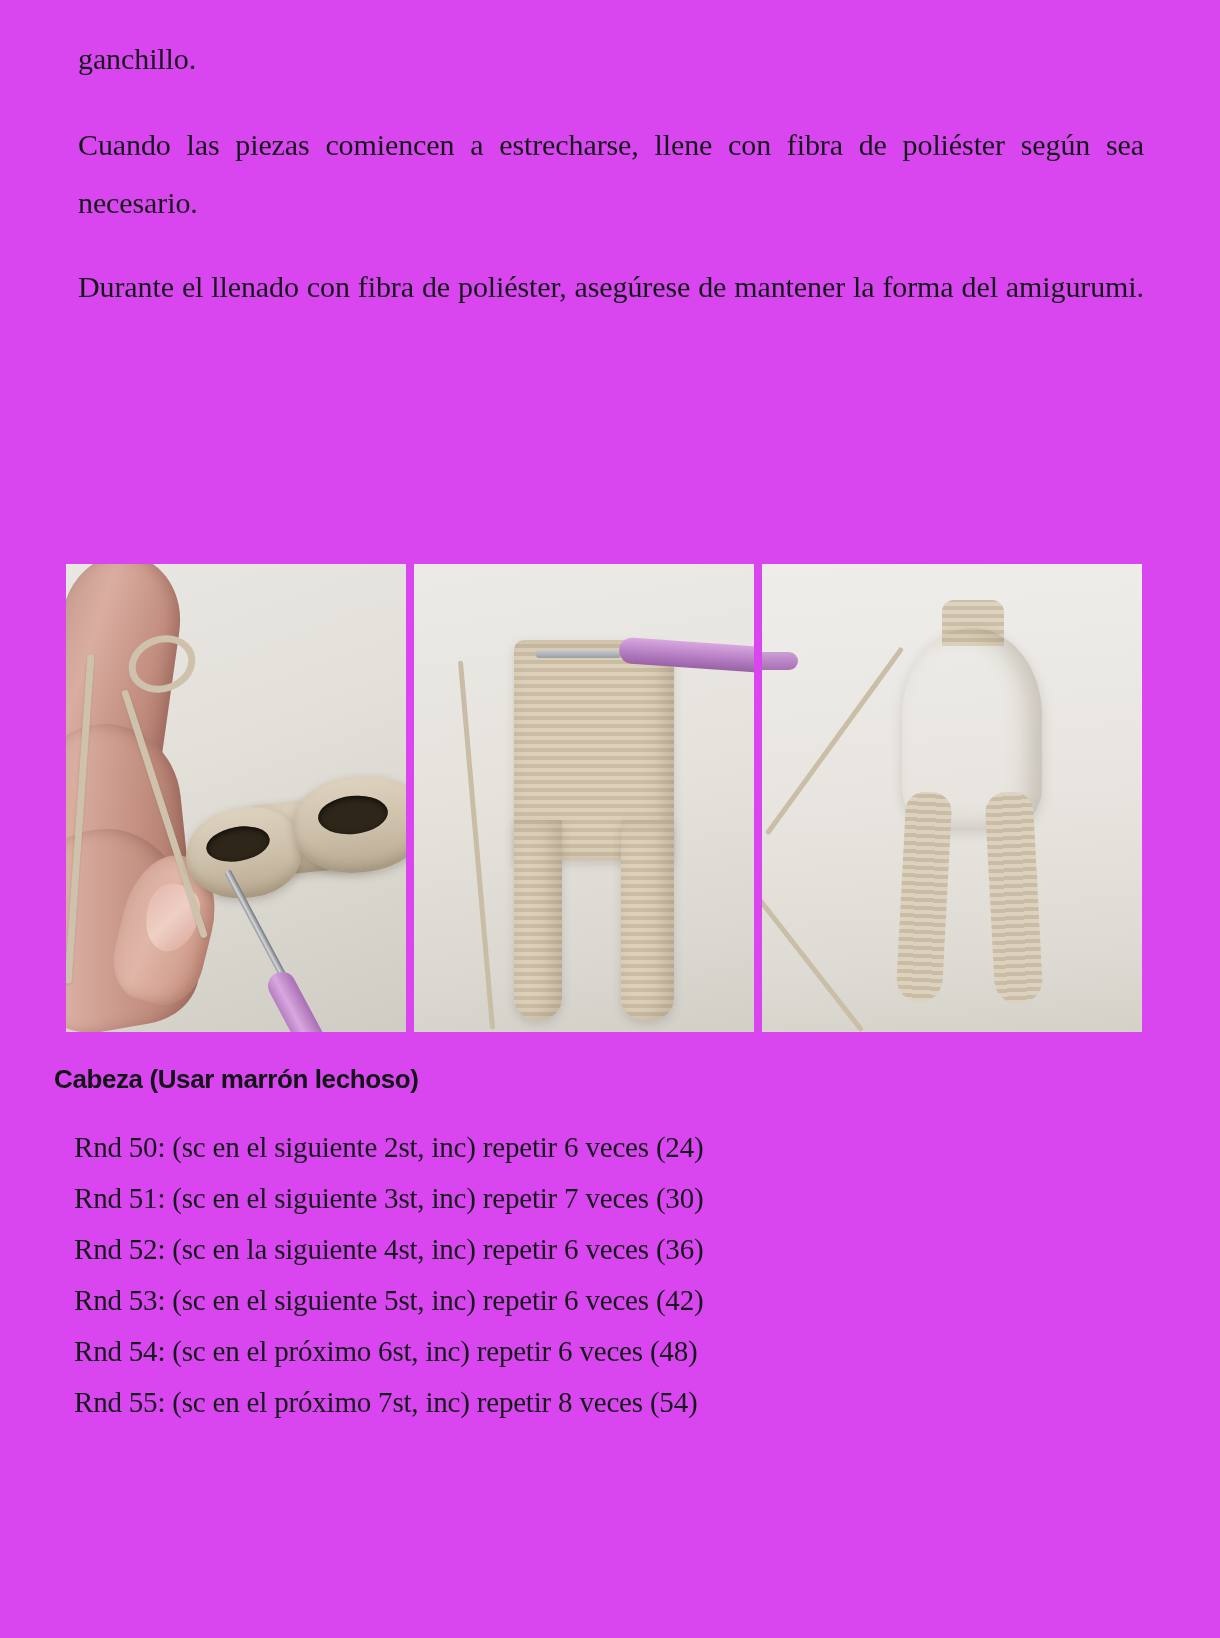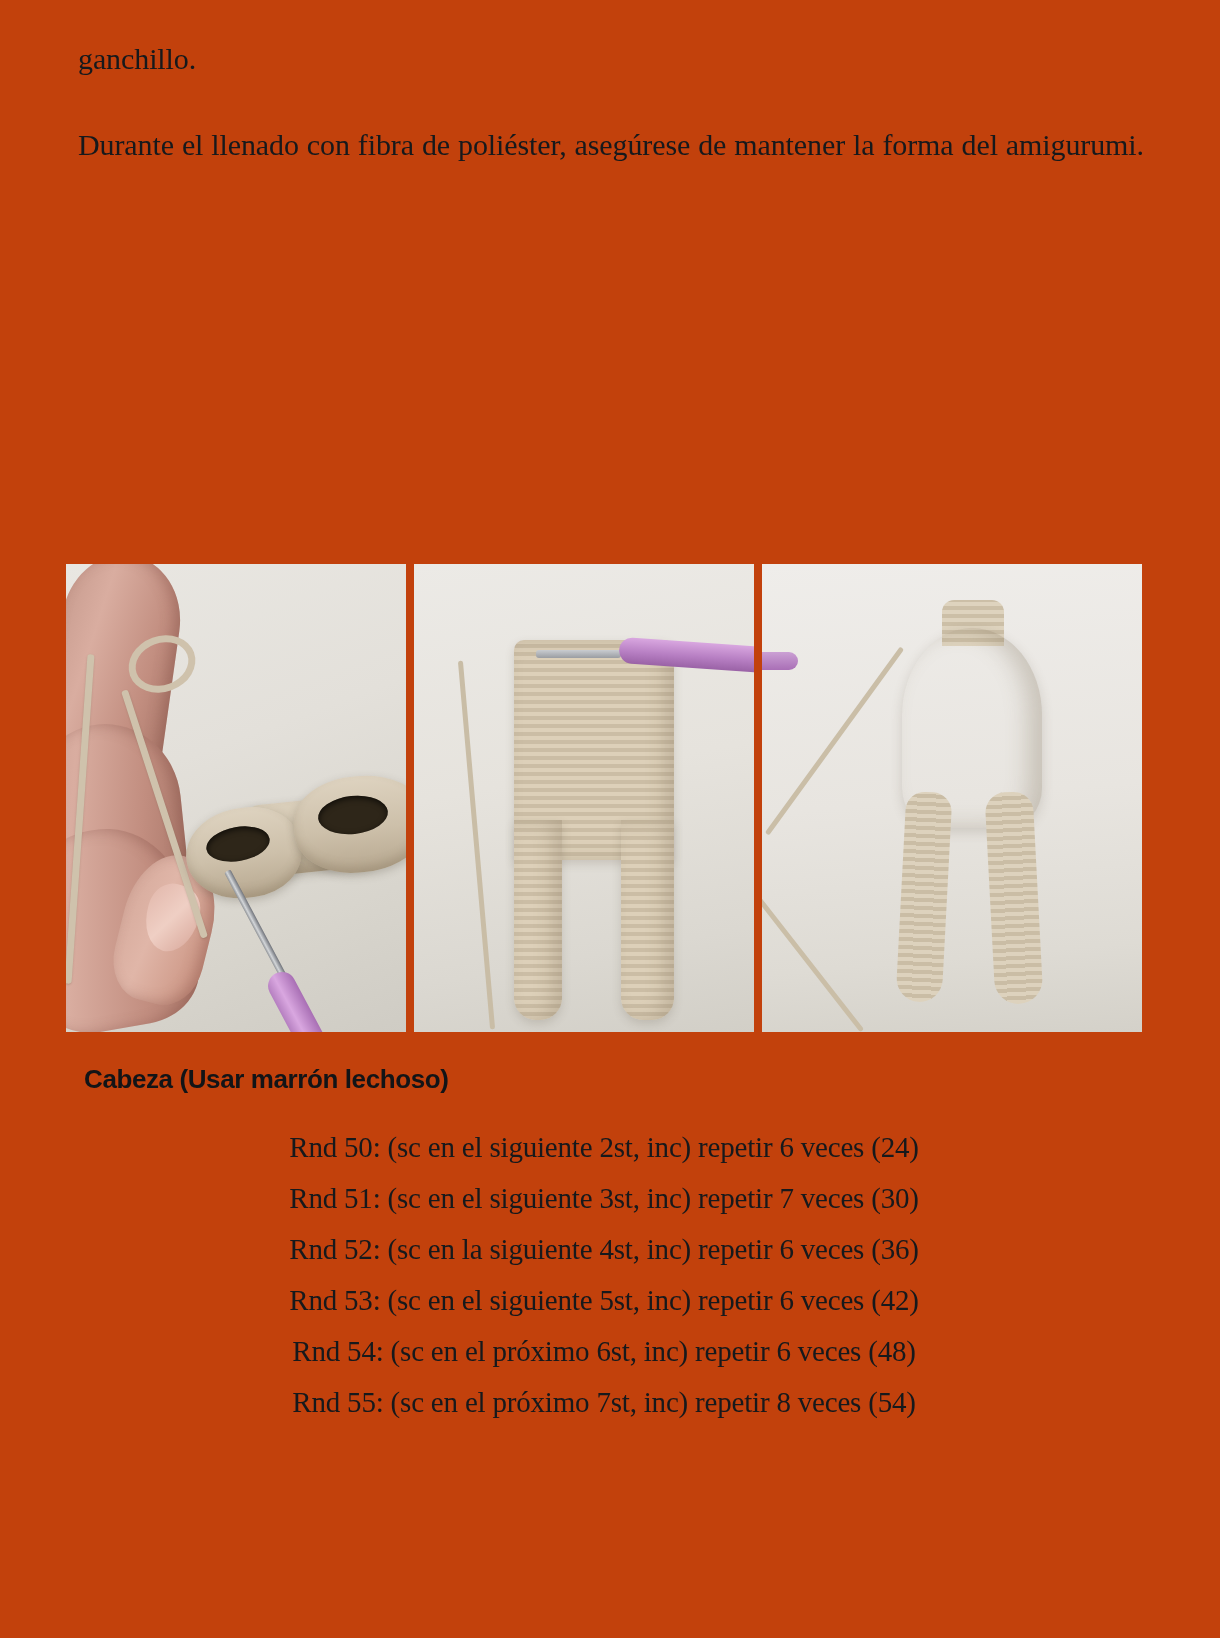--- a/index.html
+++ b/index.html
@@ -11,21 +11,21 @@
     height: 1638px;
     background: #e3eaed;
     font-family: "Liberation Serif", serif;
     overflow: hidden;
     position: relative;
   }
   .page {
     position: relative;
     width: 1220px;
     height: 1638px;
-    background: #c2410c;
+    background: #d946ef;
     box-sizing: border-box;
   }
 
   
   .para-block {
     padding: 0 76px 0 78px;
   }
   p.para {
     margin: 0 0 26px 0;
     font-family: "Liberation Serif", serif;
@@ -284,54 +284,54 @@
   .p3-hooktip {
     position: absolute;
     left: -8px; top: 88px; width: 44px; height: 18px;
     background: linear-gradient(180deg, #cba0d4 0%, #a96fb6 100%);
     border-radius: 9px;
   }
 
   
   .section-heading {
     position: absolute;
-    left: 84px;
+    left: 54px;
     top: 1062px;
     font-family: "Liberation Sans", sans-serif;
     font-weight: bold;
     font-size: 26px;
     line-height: 34px;
     color: #121417;
     letter-spacing: -0.4px;
   }
 
   
   .rnd-list {
     position: absolute;
     left: 74px;
     top: 1122px;
     width: 1060px;
-    text-align: center;
   }
   .rnd-line {
     font-family: "Liberation Serif", serif;
     font-size: 29px;
     line-height: 51px;
     color: #16191c;
     white-space: nowrap;
     letter-spacing: -0.2px;
   }
 </style>
 </head>
 <body>
 
 <div class="page">
 
   <div class="para-block" style="padding-top:30px;">
     <p class="para first">ganchillo.</p>
+    <p class="para">Cuando las piezas comiencen a estrecharse, llene con fibra de poliéster según sea necesario.</p>
     <p class="para">Durante el llenado con fibra de poliéster, asegúrese de mantener la forma del amigurumi.</p>
   </div>
 
   <div class="image-strip">
 
     <div class="photo photo-1">
       <div class="backdrop"></div>
       <div class="hand">
         <div class="finger f-index"></div>
         <div class="finger f-middle"></div>

